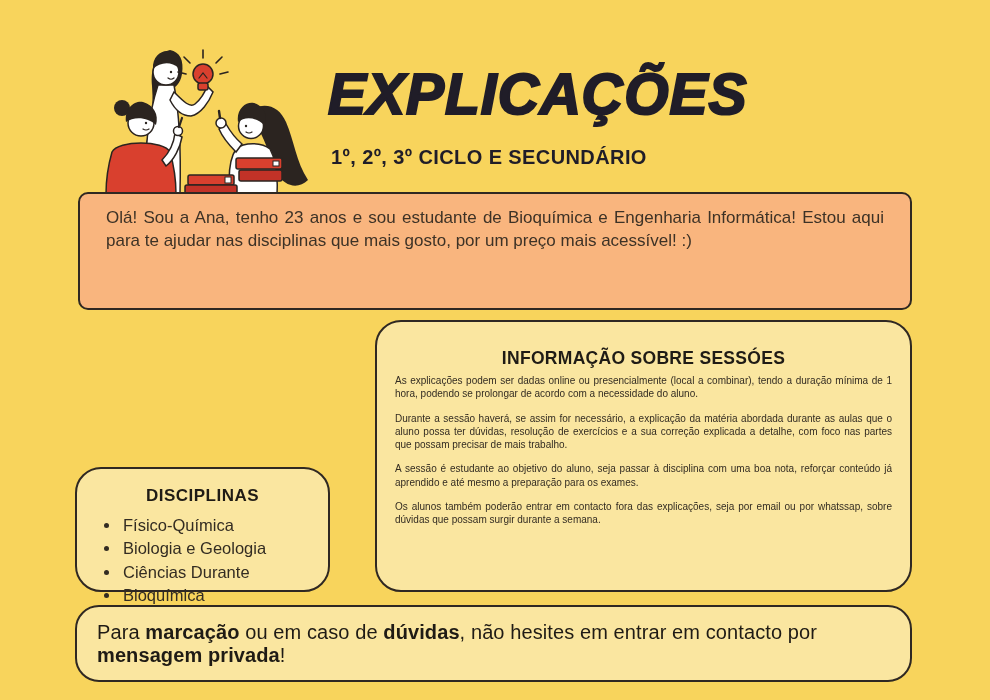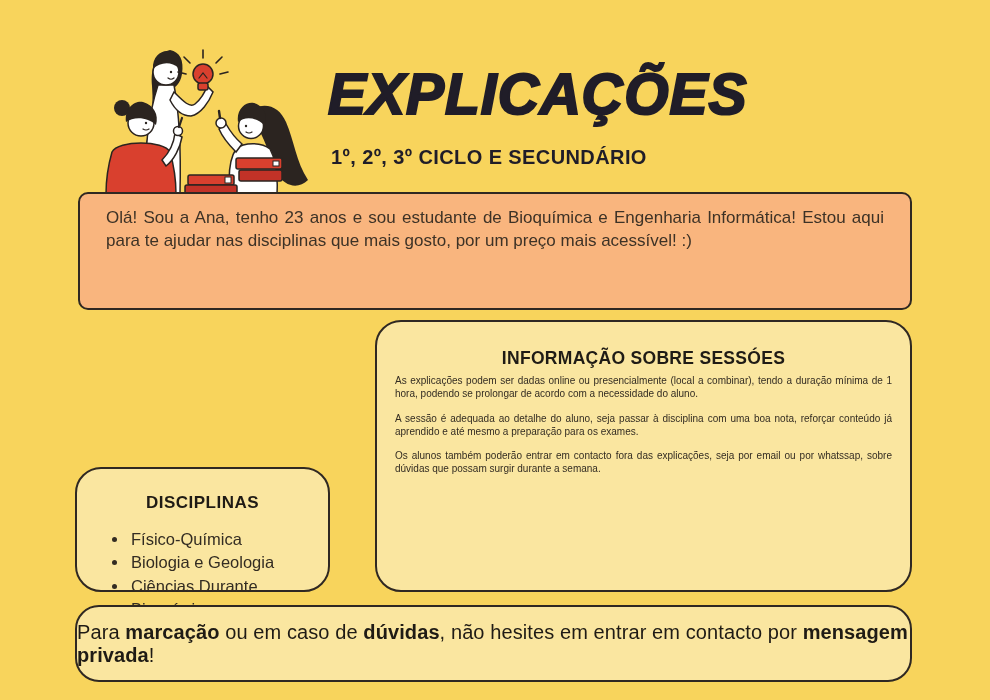--- a/index.html
+++ b/index.html
@@ -34,29 +34,29 @@
   .panel{
     position:absolute;box-sizing:border-box;
     background:#FAE6A0;border:2px solid #2F2822;border-radius:26px;
     color:#332C22;
   }
   .panel h2{color:#1F1B15;font-weight:bold;}
   .prices{left:75px;top:332px;width:255px;height:117px;text-align:center;padding-top:11px;}
   .prices h2{margin:0 0 3px 0;font-size:17px;letter-spacing:0.5px;}
   .price-line{font-size:16.5px;line-height:1.5;}
   .subjects{left:75px;top:467px;width:255px;height:125px;padding-top:9px;}
-  .subjects h2{margin:15px;text-align:center;font-size:17px;letter-spacing:0.5px;}
-  .subjects ul{margin:4px 0 0 16px;padding-left:36px;list-style:disc;}
+  .subjects h2{margin:8px;text-align:center;font-size:17px;letter-spacing:0.5px;}
+  .subjects ul{margin:4px 0 0 8px;padding-left:36px;list-style:disc;}
   .subjects li{font-size:16.5px;line-height:1.42;padding-left:2px;}
   .sessions{left:375px;top:320px;width:537px;height:272px;padding:8px 18px 0 18px;}
   .sessions h2{margin:18px 0 5px 0;text-align:center;font-size:17.5px;letter-spacing:0.3px;}
   .sessions p{margin:0 0 11px 0;font-size:10px;line-height:1.33;text-align:justify;}
   .contact{
     left:75px;top:605px;width:837px;height:77px;border-radius:24px;
-    display:flex;align-items:center;justify-content:center;
+    display:flex;align-items:center;justify-content:center;padding-left:20px;
   }
   .contact p{margin:0;font-size:20px;color:#1F1B15;letter-spacing:0.1px;}
   .contact b{font-weight:bold;}
 </style>
 </head>
 <body>
 
 <div class="page">
 
   <svg class="illustration" width="240" height="170" viewBox="0 0 240 170">
@@ -126,21 +126,22 @@
       <li>Físico-Química</li>
       <li>Biologia e Geologia</li>
       <li>Ciências Durante</li>
       <li>Bioquímica</li>
     </ul>
   </section>
 
   <section class="panel sessions">
     <h2>INFORMAÇÃO SOBRE SESSÓES</h2>
     <p>As explicações podem ser dadas online ou presencialmente (local a combinar), tendo a duração mínima de 1 hora, podendo se prolongar de acordo com a necessidade do aluno.</p>
-    <p>A sessão é adequada ao detalhe do aluno, seja passar à disciplina com uma boa nota, reforçar conteúdo já aprendido e até mesmo a preparação para os exames.</p>
+    <p>Durante a sessão haverá, se assim for necessário, a explicação da matéria abordada durante as aulas que o aluno possa ter dúvidas, resolução de exercícios e a sua correção explicada a detalhe, com foco nas partes que possam precisar de mais trabalho.</p>
+    <p>A sessão é estudante ao objetivo do aluno, seja passar à disciplina com uma boa nota, reforçar conteúdo já aprendido e até mesmo a preparação para os exames.</p>
     <p>Os alunos também poderão entrar em contacto fora das explicações, seja por email ou por whatssap, sobre dúvidas que possam surgir durante a semana.</p>
   </section>
 
   <section class="panel contact">
     <p><span>Para </span><b>marcação</b><span> ou em caso de </span><b>dúvidas</b><span>, não hesites em entrar em contacto por </span><b>mensagem privada</b><span>!</span></p>
   </section>
 
 </div>
 
 </body></html>

